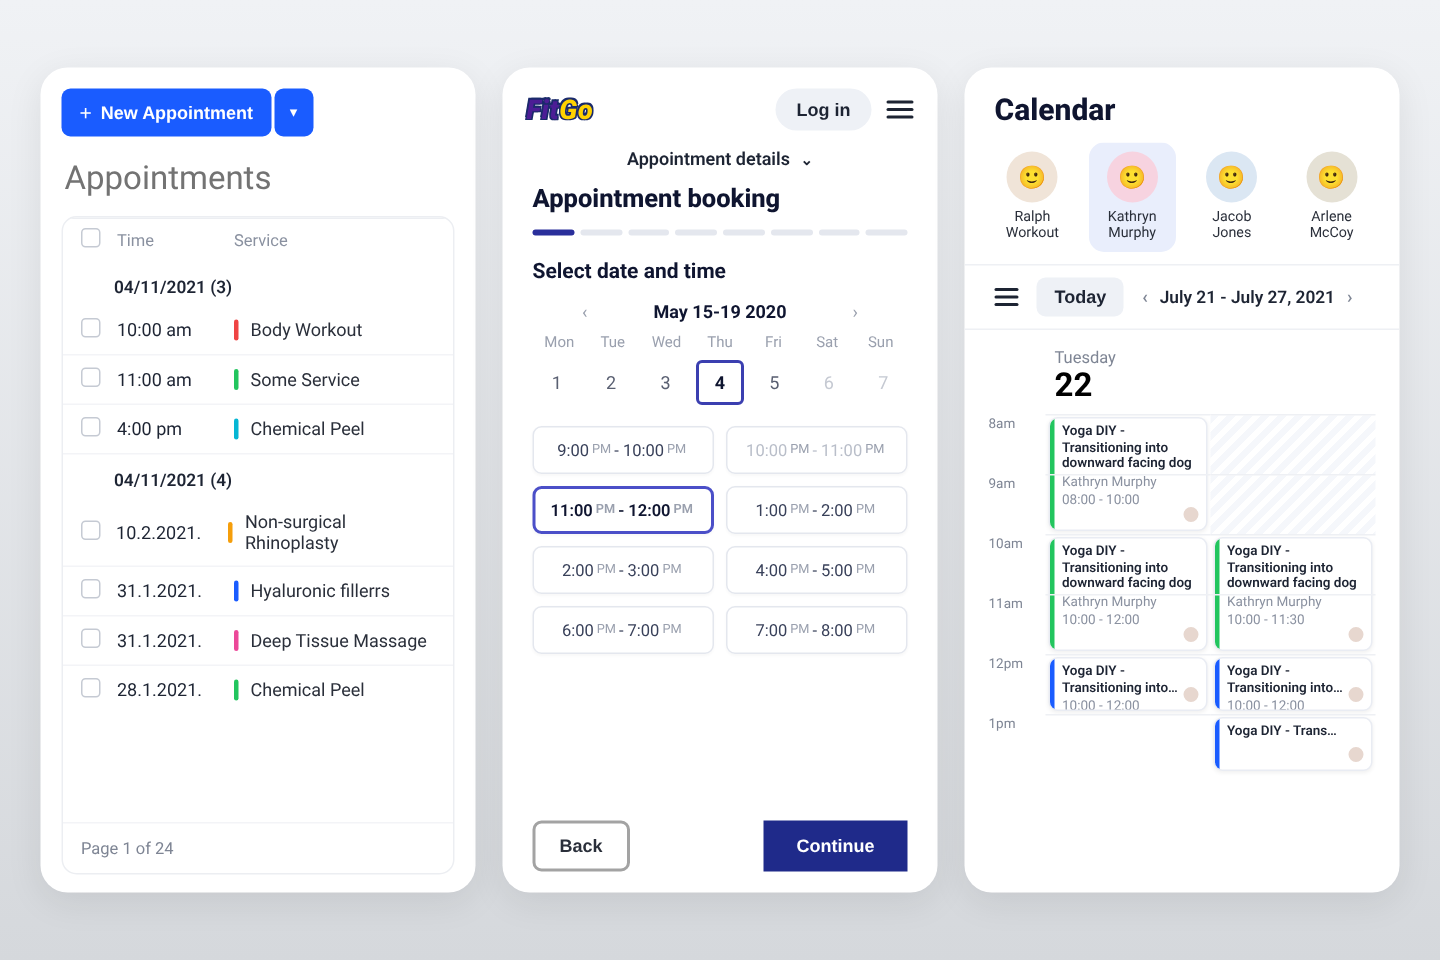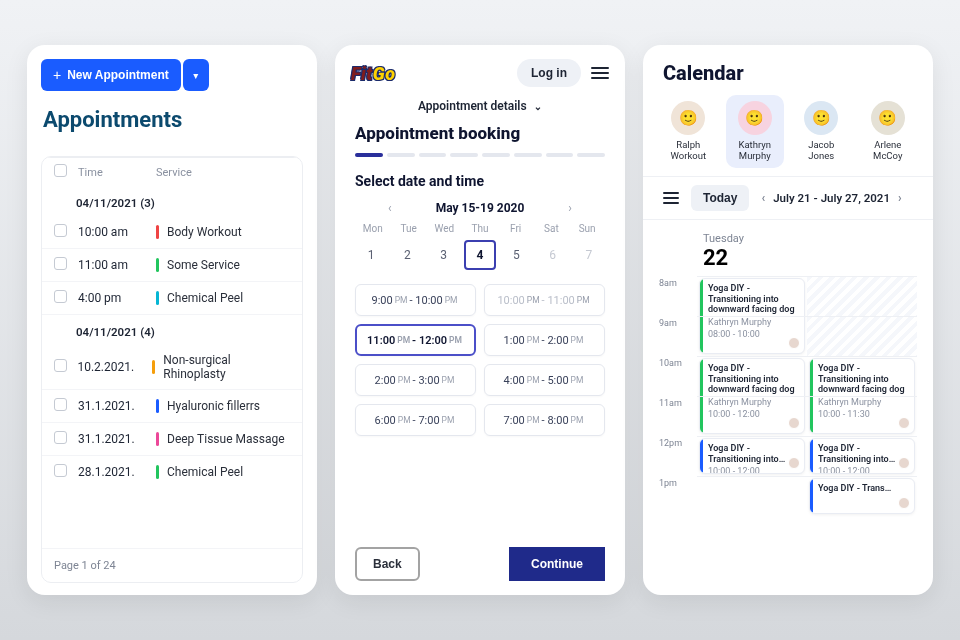--- a/index.html
+++ b/index.html
@@ -34,22 +34,22 @@
     background: #1a5cff; color: #fff; border: none; border-radius: 6px;
     font-size: 12px; font-weight: 600; padding: 8px 12px; display: flex;
     align-items: center; gap: 6px; cursor: pointer;
   }
   .new-appt-chev {
     background: #1a5cff; color: #fff; border: none; border-radius: 6px;
     width: 26px; font-size: 10px; cursor: pointer;
   }
   .plus-icon { font-size: 14px; font-weight: 400; }
   .p1-title {
-    font-size: 22px; font-weight: 700; color: #0c4a6e;
-    margin: 16px 0 24px 2px;
+    font-size: 22px; font-weight: 400; color: #737373;
+    margin: 16px 0 12px 2px;
   }
   .p1-body { flex: 1; padding: 0 14px 12px; overflow: hidden; display:flex; flex-direction:column;}
   .p1-list-card {
     border: 1px solid #eceef2; border-radius: 10px; flex:1; display:flex; flex-direction:column;
     overflow:hidden;
   }
   .search-row {
     display: flex; align-items: center; gap: 8px;
     padding: 10px 12px; color: #8a91a0;
   }
@@ -74,21 +74,21 @@
   .row .chkcol{ width:14px; }
   .row .timecol{ width:68px; color:#1d2433; }
   .row .svccol{ display:flex; align-items:center; gap:8px; }
   .svc-tick{ width:3px; height:14px; border-radius:2px; display:inline-block; }
   .p1-footer{ font-size:11px; color:#7e8594; padding:10px 12px; border-top:1px solid #f3f4f7;}
 
   
   .p2-top { display:flex; align-items:center; justify-content:space-between; padding:14px 16px 6px; }
   .brand { font-weight:900; font-style:italic; font-size:18px; letter-spacing:.5px;
     text-shadow: -1px -1px 0 #1a2a6b, 1px -1px 0 #1a2a6b, -1px 1px 0 #1a2a6b, 1px 1px 0 #1a2a6b; }
-  .brand .f1{color:#7f1d1d;} .brand .f2{color:#ffd200;}
+  .brand .f1{color:#4c1d95;} .brand .f2{color:#ffd200;}
   .top-right{display:flex; align-items:center; gap:10px;}
   .login-btn{
     background:#eef1f6; border:none; border-radius:18px; padding:7px 14px;
     font-size:12px; font-weight:600; color:#1d2433; cursor:pointer;
   }
   .hamb{display:flex; flex-direction:column; gap:3px;}
   .hamb span{width:18px;height:2px;background:#1d2433;border-radius:1px;}
   .appt-details{
     text-align:center; font-size:12px; font-weight:600; color:#1d2433;
     padding:6px 0 10px; position:relative;

